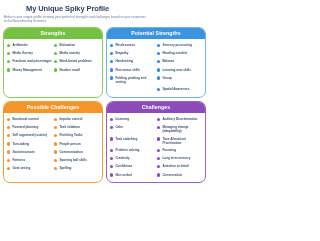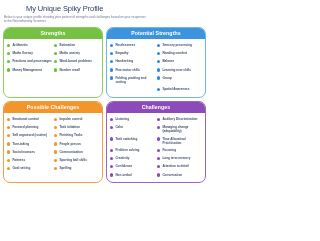--- a/index.html
+++ b/index.html
@@ -17,21 +17,21 @@
   #page {
     position: relative;
     width: 209px;
     height: 241px;
     background: #ffffff;
     box-sizing: border-box;
     padding: 3px 3px 0 3px;
   }
   .page-title {
     font-size: 7.5px;
-    font-weight: normal;
+    font-weight: bold;
     color: #2d3f63;
     letter-spacing: -0.1px;
     margin: 1px 0 2px 1px;
     line-height: 9px;
     padding-left: 22px;
   }
   .page-subtitle {
     font-size: 3.1px;
     color: #6b7a99;
     line-height: 4.4px;

